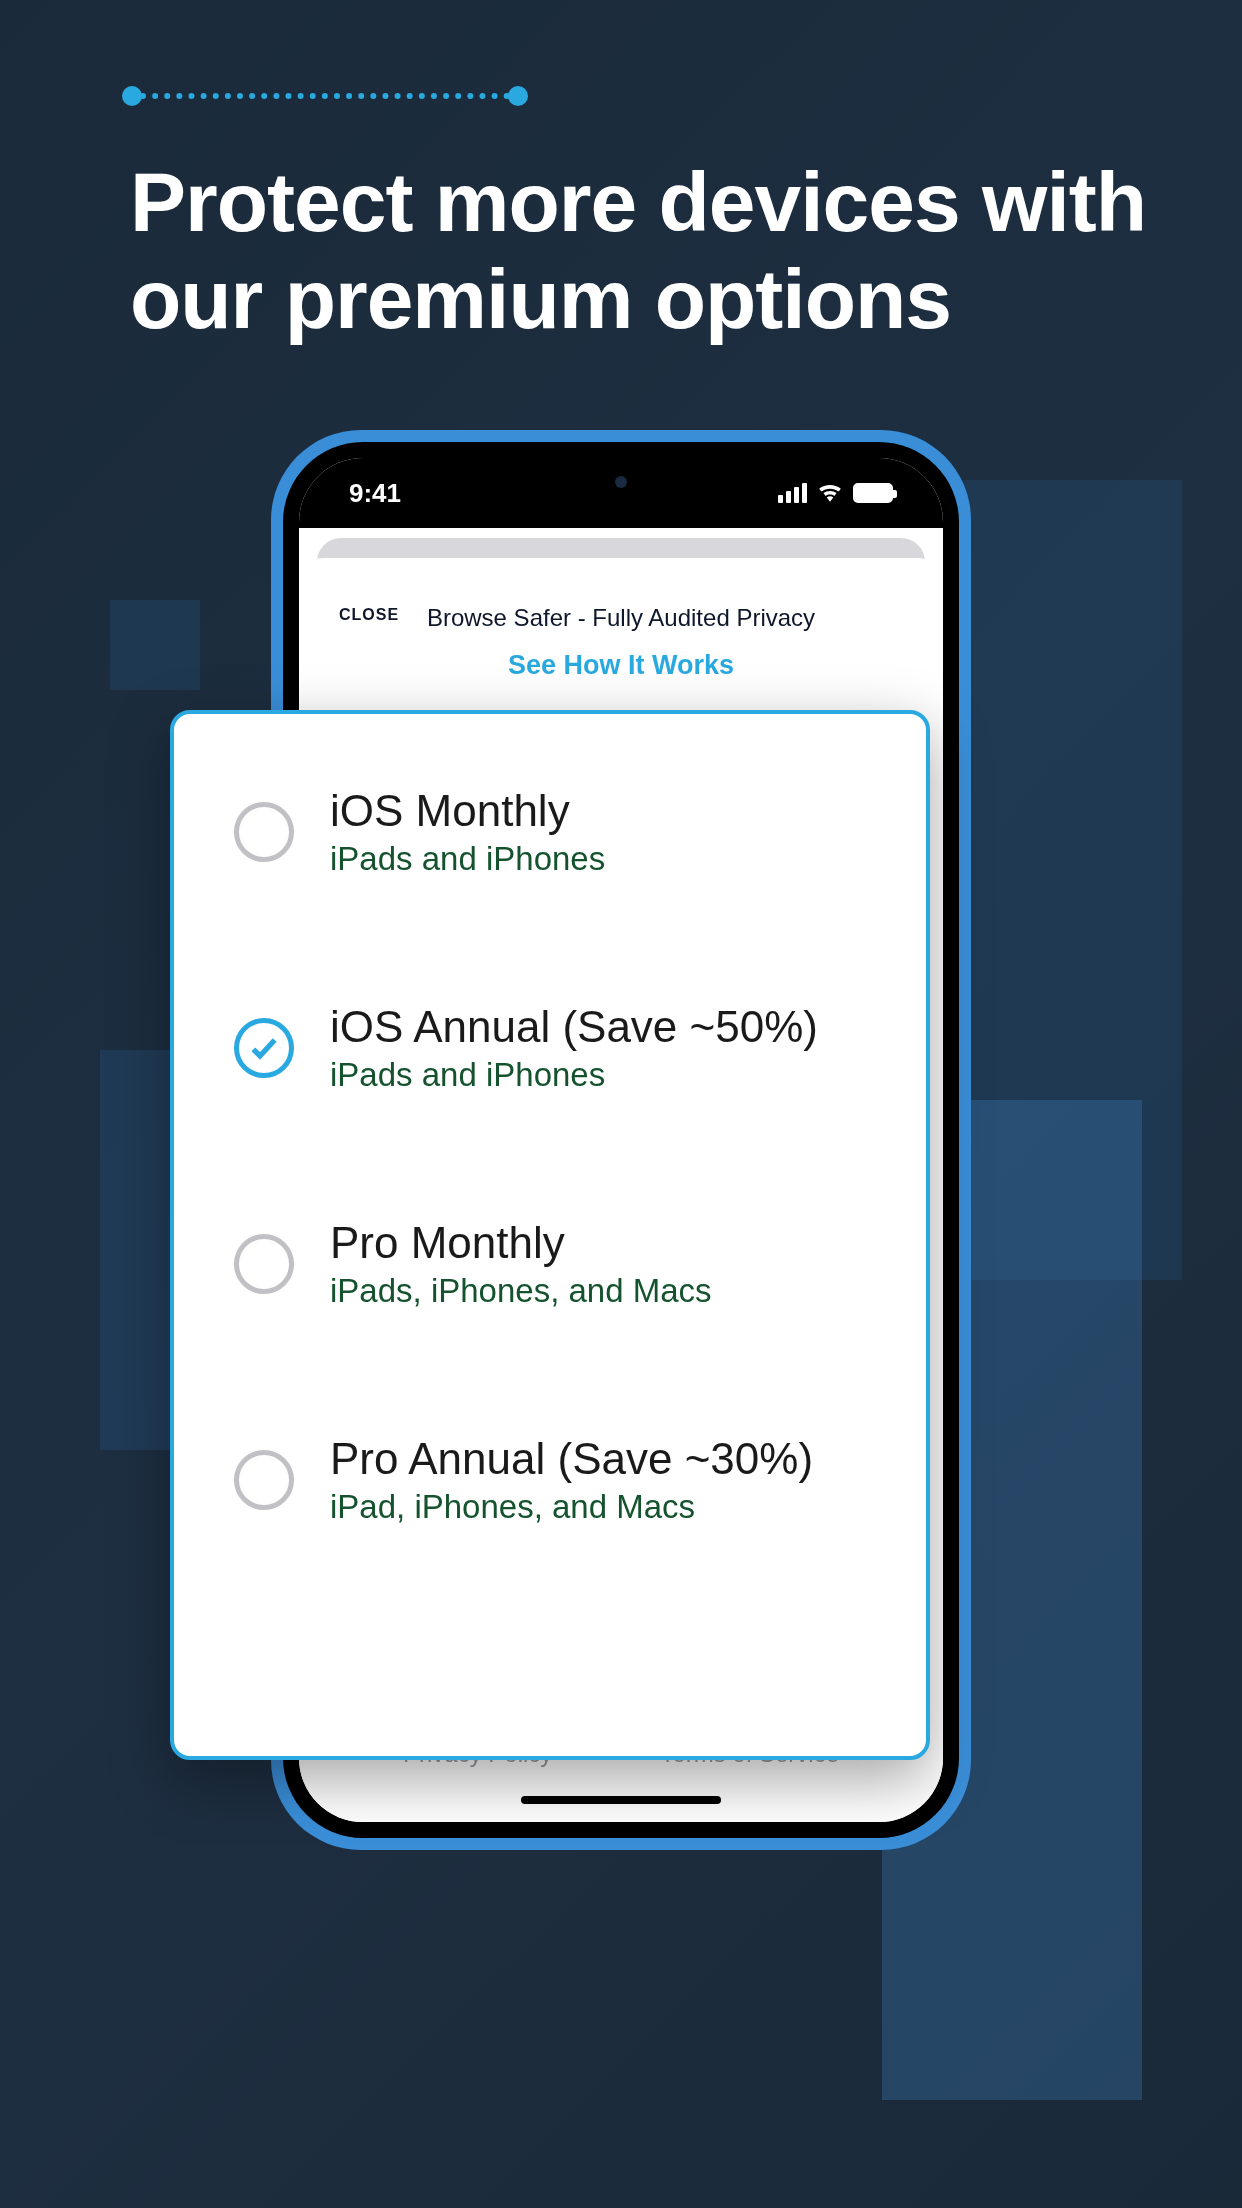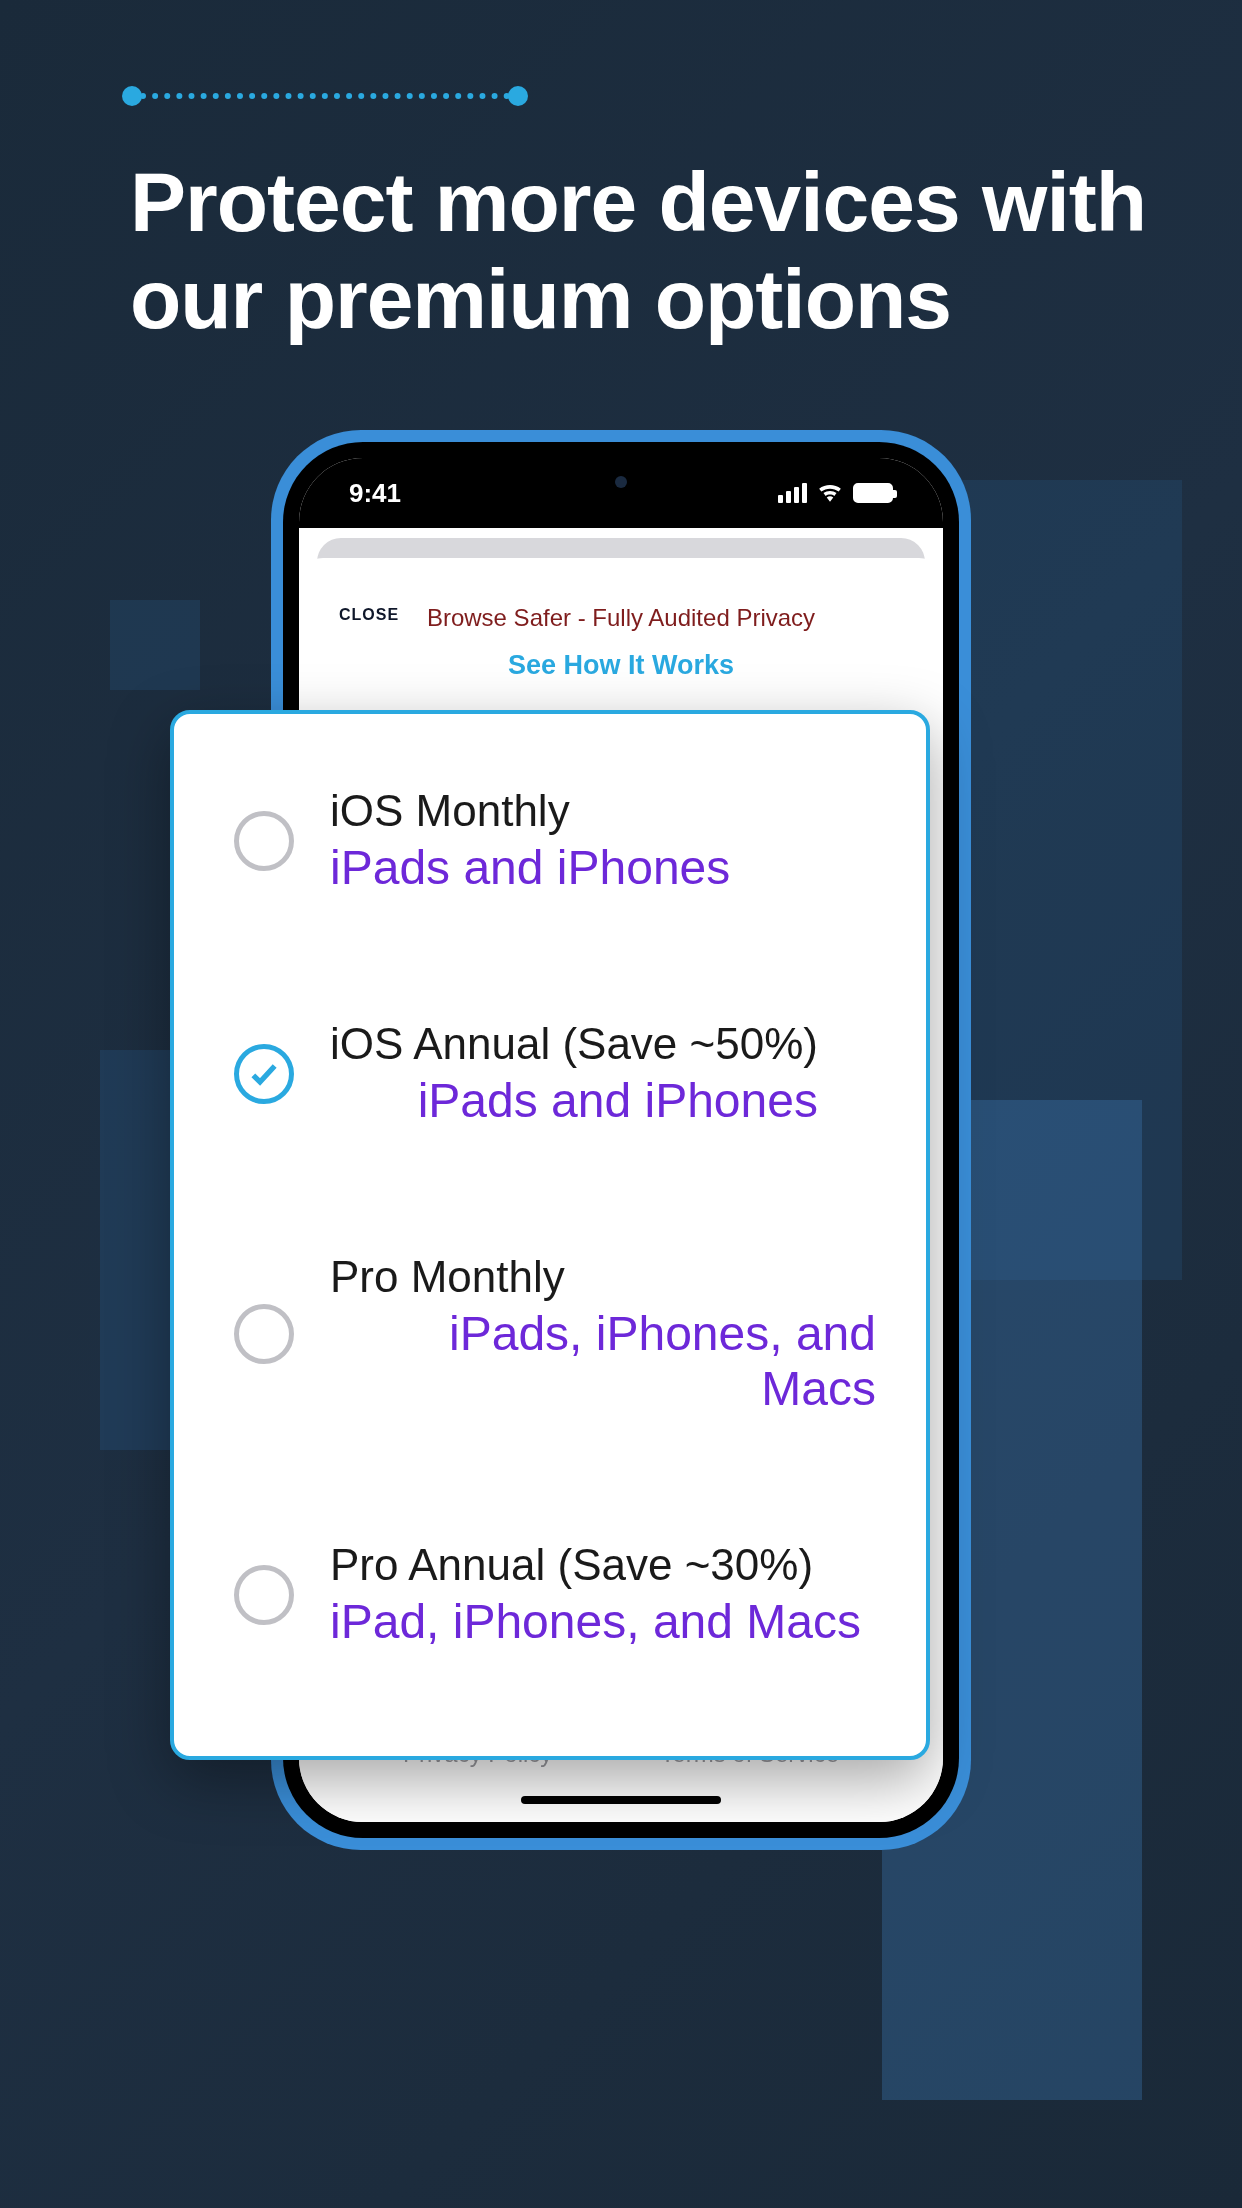--- a/index.html
+++ b/index.html
@@ -211,21 +211,21 @@
     font-size: 16px;
     font-weight: 600;
     letter-spacing: 1px;
   }
   .app-title {
     color: #202020;
     font-size: 32px;
     font-weight: 600;
   }
   .app-subtitle {
-    color: #7f1d1d;
+    color: #0f172a;
     font-size: 24px;
     margin-top: 10px;
   }
   .how-it-works {
     color: #2aa9e0;
     font-size: 27px;
     font-weight: 600;
     margin-top: 18px;
   }
   .footer-links {
@@ -294,24 +294,23 @@
   .plan-text {
     display: flex;
     flex-direction: column;
   }
   .plan-title {
     color: #1a1a1a;
     font-size: 44px;
     font-weight: 500;
   }
   .plan-sub {
-    color: #6d28d9;
-    font-size: 48px;
+    color: #14532d;
+    font-size: 33px;
     margin-top: 4px;
-    text-align: right;
   }
 </style>
 </head>
 <body>
 
 <div class="bg-rect-2"></div>
 <div class="bg-rect-3"></div>
 <div class="bg-rect-1"></div>
 <div class="bg-rect-4"></div>
 

